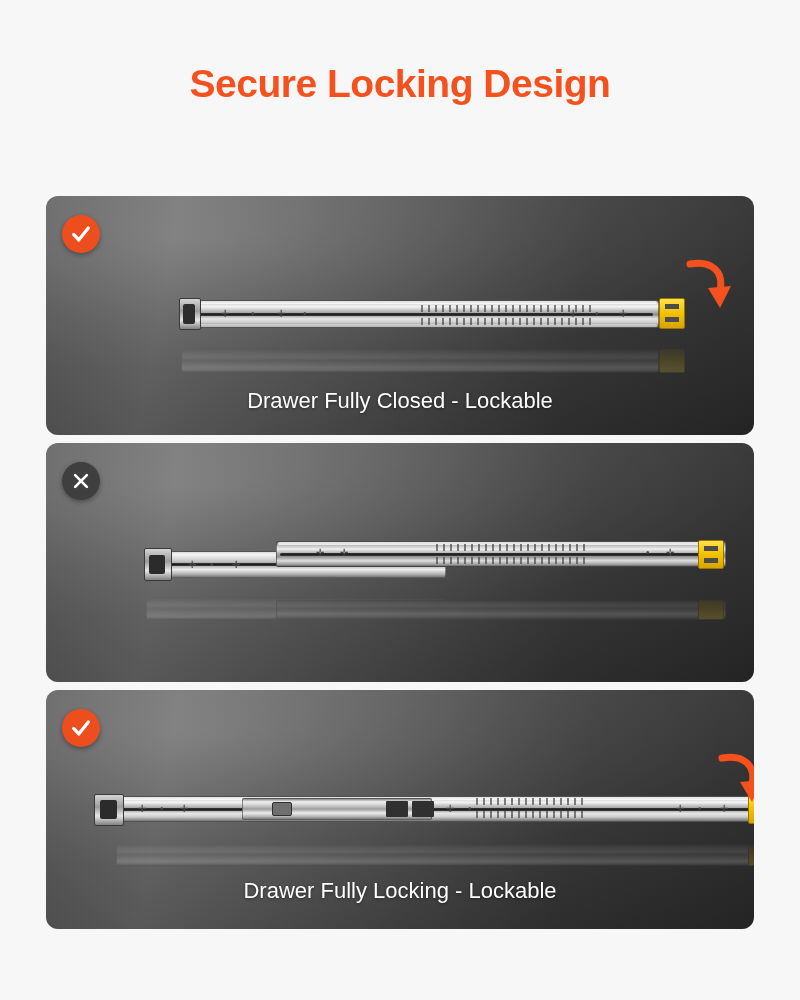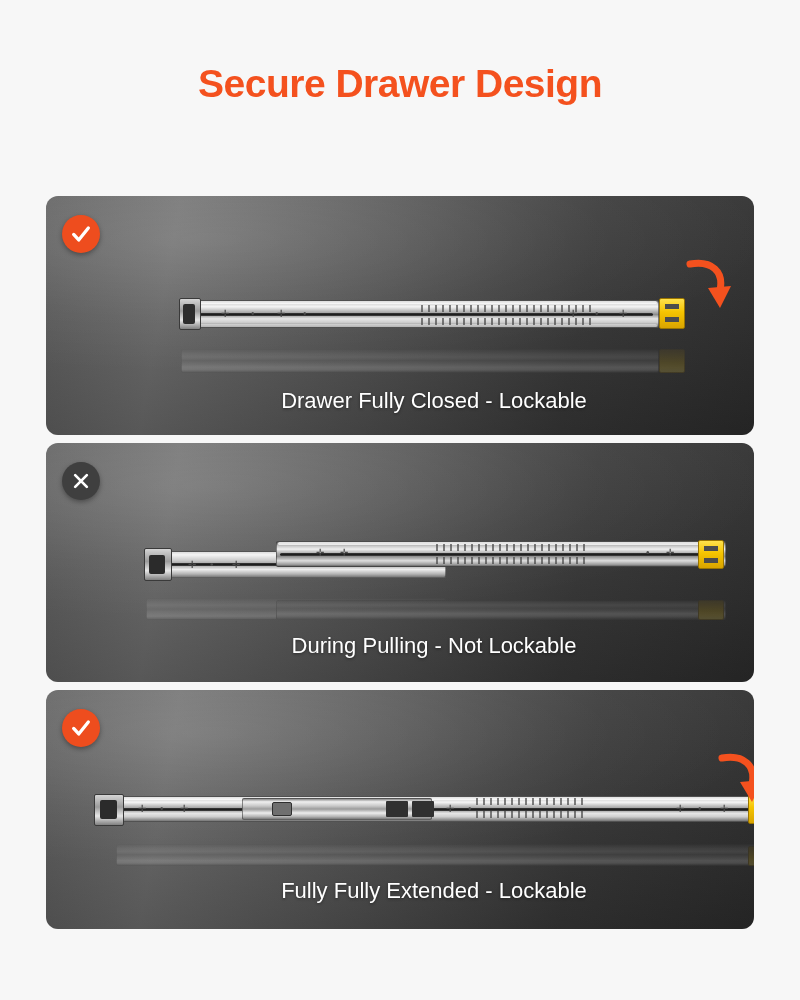--- a/index.html
+++ b/index.html
@@ -68,21 +68,20 @@
 
   .panel-caption {
     position: absolute;
     left: 0;
     width: 708px;
     text-align: center;
     color: #ffffff;
     font-size: 22px;
     z-index: 5;
     text-shadow: 0 1px 3px rgba(0,0,0,0.45);
-    margin-left: 34px;
   }
   #panel-1 .panel-caption { top: 192px; }
   #panel-2 .panel-caption { top: 190px; }
   #panel-3 .panel-caption { top: 188px; }
 
   
   .badge {
     position: absolute;
     top: 19px;
     left: 16px;
@@ -174,21 +173,21 @@
   .arrow {
     position: absolute;
     z-index: 7;
   }
 </style>
 </head>
 <body>
 
 <div class="page">
 
-  <div class="headline">Secure Drawer Design</div>
+  <div class="headline">Secure Locking Design</div>
 
   <div class="panel" id="panel-1">
 
     <div class="badge check">
       <svg width="22" height="22" viewBox="0 0 24 24" aria-hidden="true">
         <path d="M4 12.5 L9.5 18.5 L20 5.5" fill="none" stroke="#ffffff" stroke-width="3.6" stroke-linecap="round" stroke-linejoin="round"></path>
       </svg>
     </div>
 
     <div class="rail-wrap" style="left:135px; top:96px; width:510px; height:45px;">
@@ -271,21 +270,20 @@
       <div class="lock-notch" style="left:558px; top:8px; width:14px; height:5px;"></div>
       <div class="lock-notch" style="left:558px; top:20px; width:14px; height:5px;"></div>
     </div>
 
     <div class="reflection" style="left:100px; top:143px; width:580px; height:34px;">
       <div class="bar steel-b" style="left:0px; top:0px; width:300px; height:22px;"></div>
       <div class="bar steel-c" style="left:130px; top:0px; width:450px; height:20px;"></div>
       <div class="lock-tab" style="left:552px; top:0px; width:26px; height:20px;"></div>
     </div>
 
-    <div class="panel-caption">During Pulling - Not Lockable</div>
   </div>
 
   <div class="panel" id="panel-3">
 
     <div class="badge check">
       <svg width="22" height="22" viewBox="0 0 24 24" aria-hidden="true">
         <path d="M4 12.5 L9.5 18.5 L20 5.5" fill="none" stroke="#ffffff" stroke-width="3.6" stroke-linecap="round" stroke-linejoin="round"></path>
       </svg>
     </div>
 
@@ -324,16 +322,16 @@
       <div class="lock-tab" style="left:672px; top:0px; width:26px; height:20px;"></div>
     </div>
 
     <div class="arrow" style="left:672px; top:62px;">
       <svg width="46" height="54" viewBox="0 0 46 54" aria-hidden="true">
         <path d="M4 6 C26 2, 38 14, 34 32" fill="none" stroke="#F4511E" stroke-width="7" stroke-linecap="round"></path>
         <path d="M22 30 L34 50 L45 28 Z" fill="#F4511E"></path>
       </svg>
     </div>
 
-    <div class="panel-caption">Fully Fully Extended - Lockable</div>
+    <div class="panel-caption">Drawer Fully Locking - Lockable</div>
   </div>
 
 </div>
 
 </body></html>

